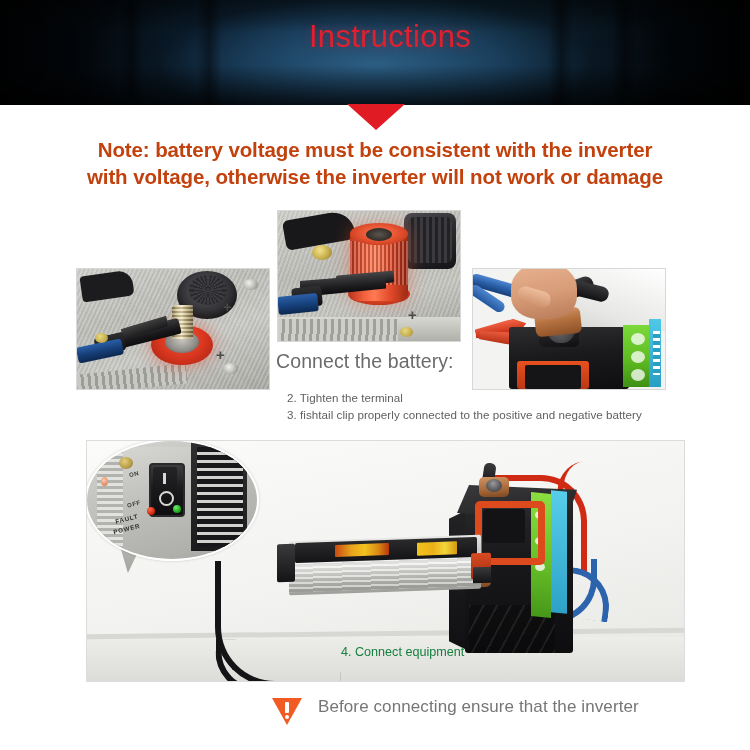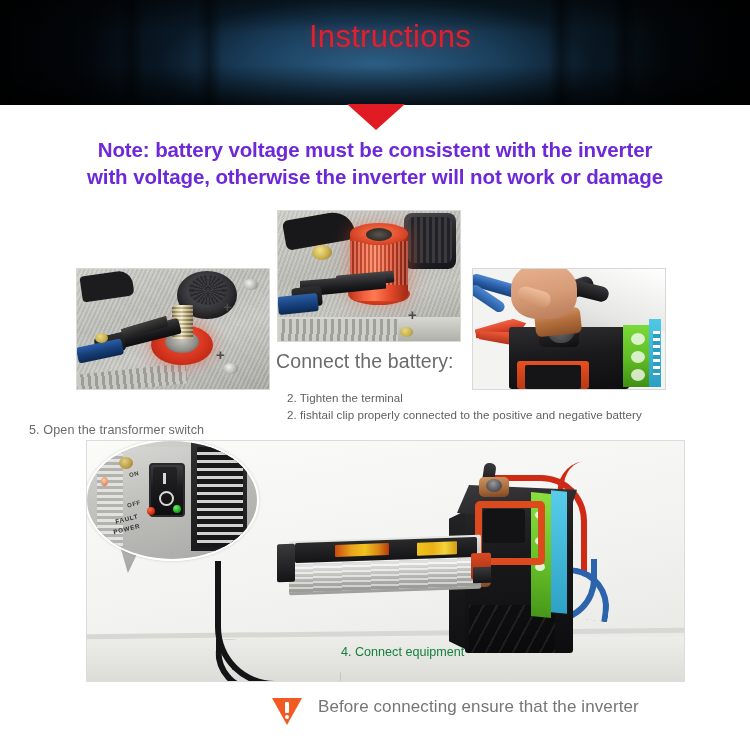--- a/index.html
+++ b/index.html
@@ -39,21 +39,21 @@
   }
   .arrow-down{
     position:absolute;left:347px;top:104px;width:0;height:0;
     border-left:29px solid transparent;border-right:29px solid transparent;
     border-top:26px solid #e01b24;
   }
 
   
   .note{
     position:absolute;left:0;top:136px;width:750px;text-align:center;
-    color:#6d28d9;font-weight:bold;font-size:20.5px;line-height:27px;
+    color:#c2410c;font-weight:bold;font-size:20.5px;line-height:27px;
     letter-spacing:-0.1px;
   }
   .note span{display:block;}
 
   
   .photo{position:absolute;overflow:hidden;background:#fff;border:1px solid #d8d8d8;}
 
   
   .ph-left{left:76px;top:268px;width:192px;height:120px;}
   .pl-plate{position:absolute;left:0;top:0;width:192px;height:120px;
@@ -417,24 +417,23 @@
     <div class="pr-bar"></div>
     <div class="pr-bar2"></div>
     <div class="pr-hand"></div>
     <div class="pr-hand2"></div>
     <div class="pr-finger"></div>
   </div>
 
   <div class="connect-title">Connect the battery:</div>
   <ul class="steps">
     <li>2. Tighten the terminal</li>
-    <li>2. fishtail clip properly connected to the positive and negative battery</li>
+    <li>3. fishtail clip properly connected to the positive and negative battery</li>
   </ul>
 
-  <div class="step5">5. Open the transformer switch</div>
 
   <div class="ph-big">
     <div class="big-floor"></div>
     <div class="big-edge"></div>
     <div class="big-edge2"></div>
 
     <div class="wire-red"></div>
     <div class="wire-red2"></div>
     <div class="wire-blue"></div>
     <div class="wire-blue2"></div>

